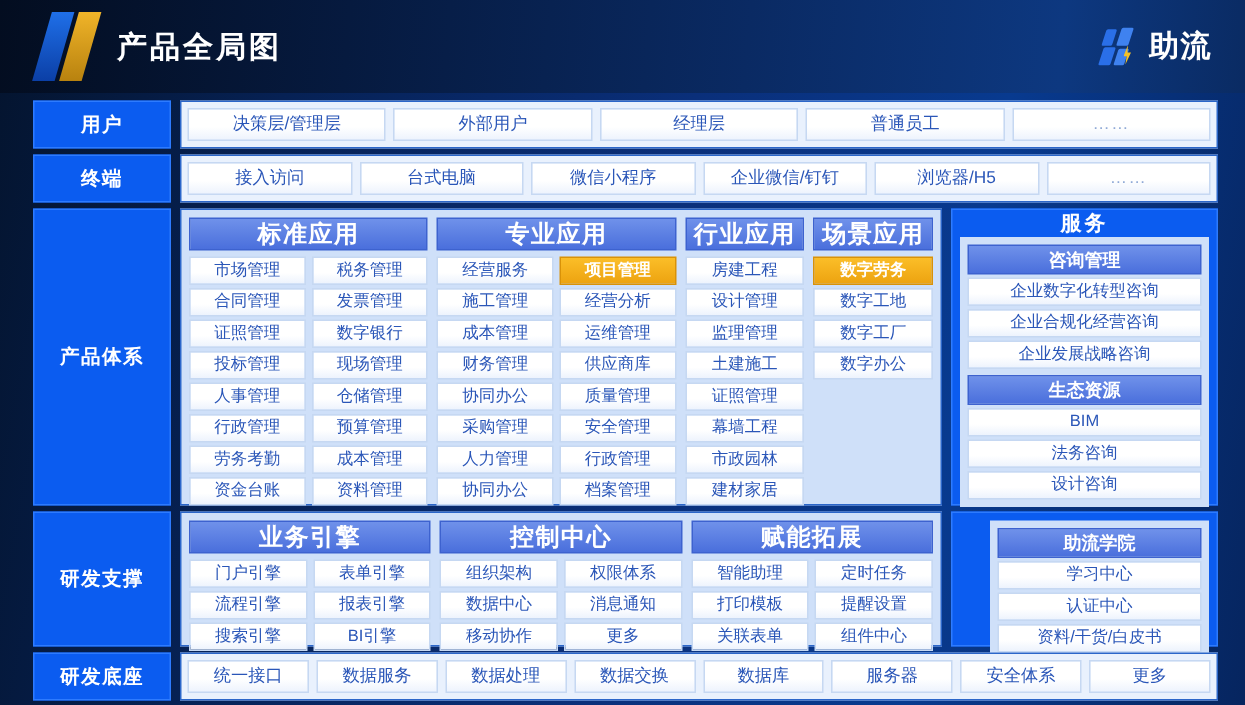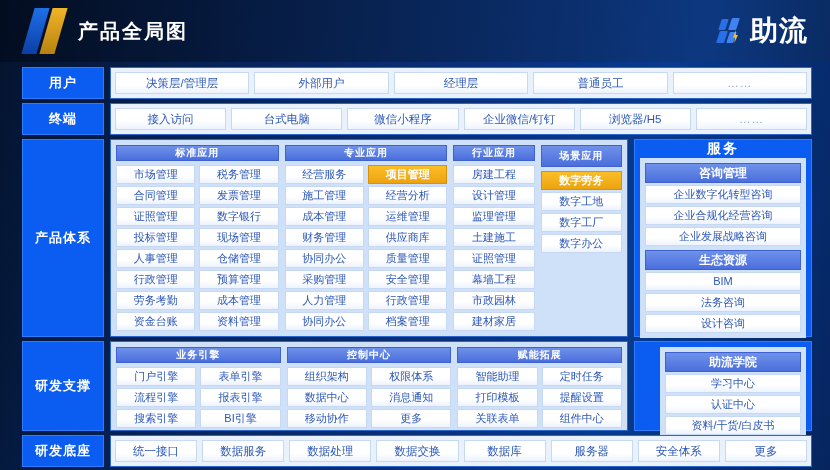--- a/index.html
+++ b/index.html
@@ -33,29 +33,29 @@
     position: absolute; right: 22px; top: 50%; transform: translateY(-50%);
     display: flex; align-items: center; gap: 6px;
   }
   .logo-mark { position: relative; width: 26px; height: 26px; }
   .lm { position: absolute; background: #2a6fe8; transform: skewX(-18deg); border-radius: 1px; }
   .lm1 { left: 2px;  top: 1px;  width: 7px; height: 11px; }
   .lm2 { left: 12px; top: 0px;  width: 8px; height: 12px; background:#3f82f0; }
   .lm3 { left: 0px;  top: 13px; width: 8px; height: 12px; background:#2a6fe8;}
   .lm4 { left: 10px; top: 14px; width: 7px; height: 11px; background:#3f82f0;}
   .lm-bolt { left: 15px; top: 12px; width: 5px; height: 13px; background: #f5c125; clip-path: polygon(60% 0, 0 58%, 42% 58%, 25% 100%, 100% 38%, 52% 38%); transform:none;}
-  .logo-text { color: #ffffff; font-size: 28px; font-weight: bold; letter-spacing: 1px; text-align: center; }
+  .logo-text { color: #ffffff; font-size: 20px; font-weight: bold; letter-spacing: 1px; text-align: center; }
 
   
   .body-wrap { padding: 5px 18px 6px 22px; display: flex; flex-direction: column; gap: 4px; }
 
   .row { display: flex; align-items: stretch; gap: 6px; }
 
   .side-label {
-    width: 82px; flex: none;
+    width: 92px; flex: none;
     background: #0b5cf0;
     color: #ffffff; font-weight: bold;
     display: flex; align-items: center; justify-content: center;
     font-size: 13px; letter-spacing: 1px;
     border: 1px solid #2d7bff;
   }
 
   
   .chip {
     background: linear-gradient(180deg, #ffffff 0%, #ffffff 58%, #edf3fd 100%);
@@ -82,21 +82,21 @@
   .prod-grid {
     flex: 1;
     background: #cfe0f9; border: 1px solid #2b66c9;
     padding: 5px; display: flex; gap: 6px;
   }
   .cat { display: flex; flex-direction: column; gap: 4px; }
   .cat.w2 { flex: 2.04; }
   .cat.w1 { flex: 1.02; }
   .cat-head {
     height: 22px; background: linear-gradient(180deg, #6f91ea 0%, #4a6fdc 100%);
-    color: #ffffff; font-size: 10px; font-weight: bold;
+    color: #ffffff; font-size: 16px; font-weight: bold;
     display: flex; align-items: center; justify-content: center;
     border: 1px solid #3d62cf; letter-spacing: 1px;
   }
   .cat-items { flex: 1; display: grid; grid-auto-rows: 19px; gap: 2px 4px; align-content: start; }
   .cat-items.two { grid-template-columns: 1fr 1fr; }
   .cat-items.one { grid-template-columns: 1fr; }
   .cat-items .chip { height: 19px; font-size: 11px; }
 
   
   .svc-panel {

